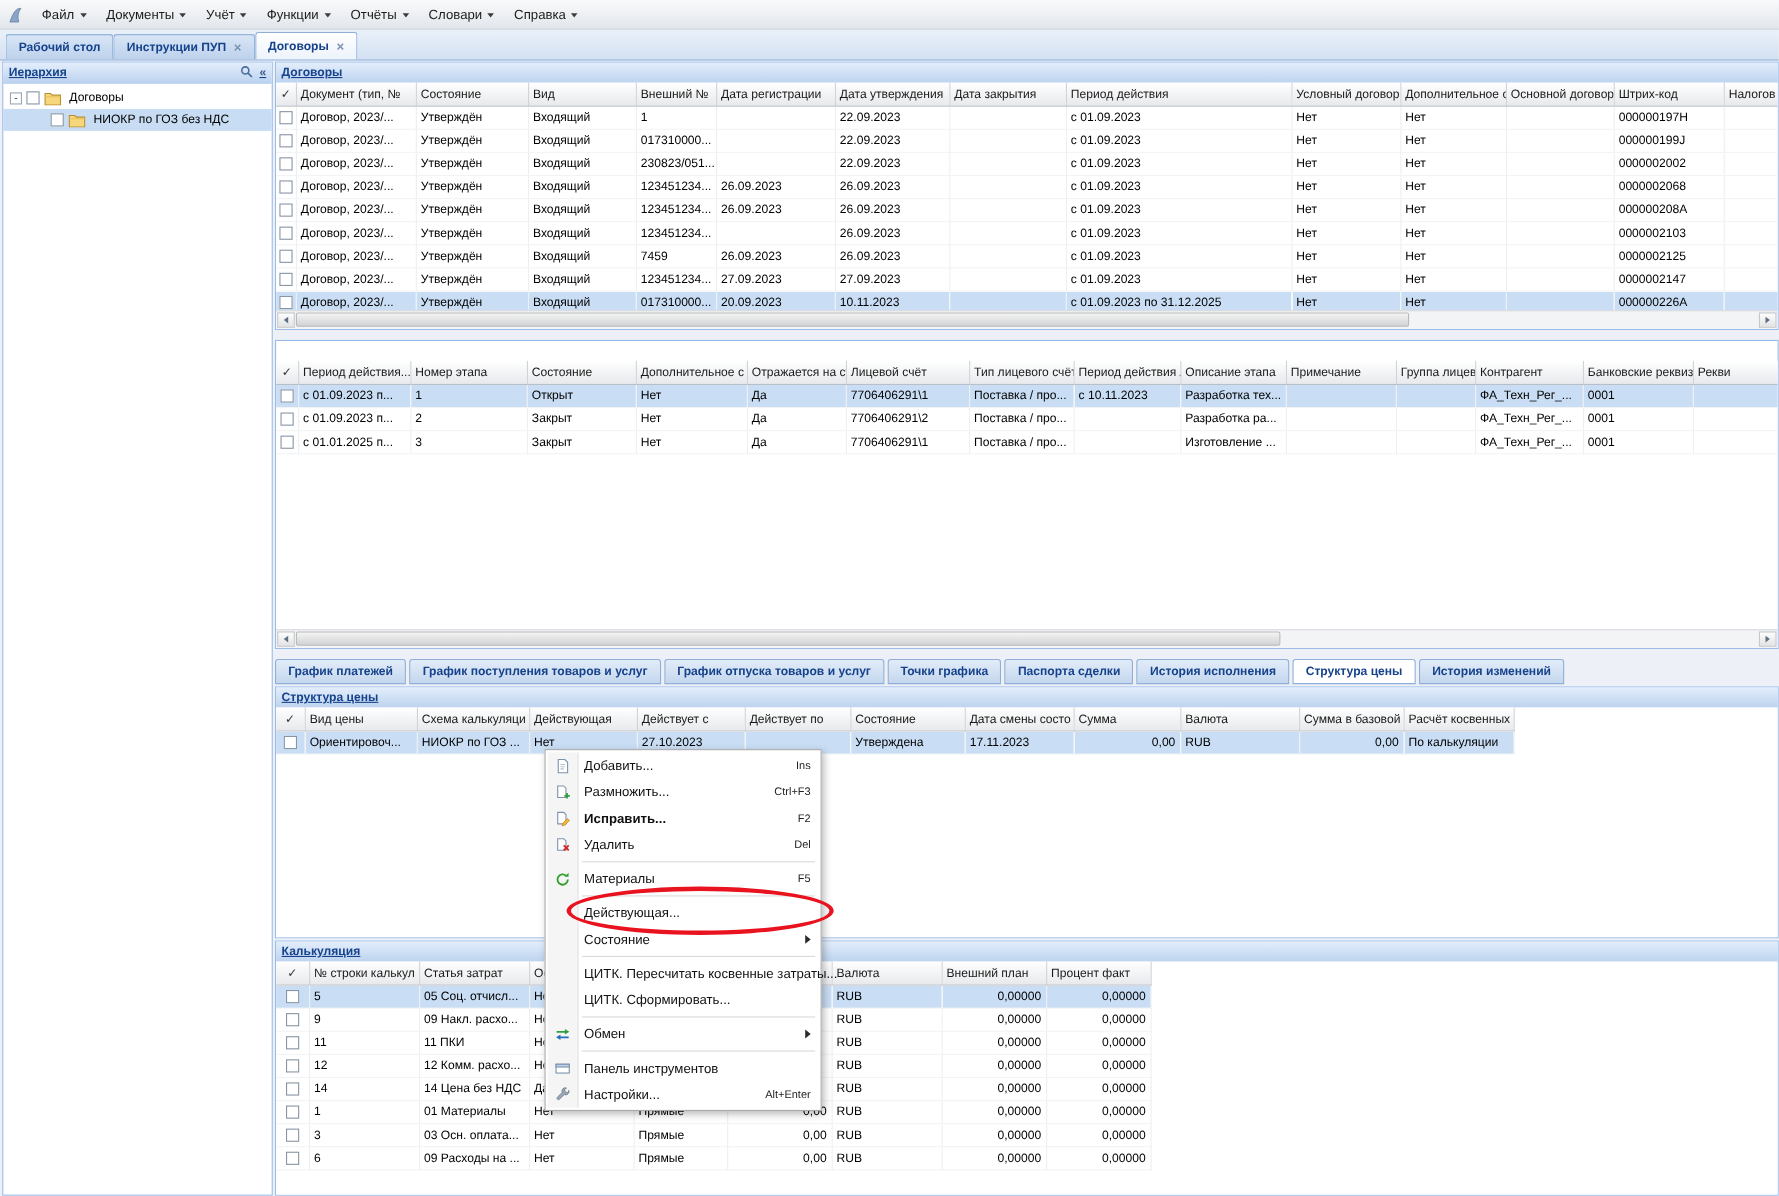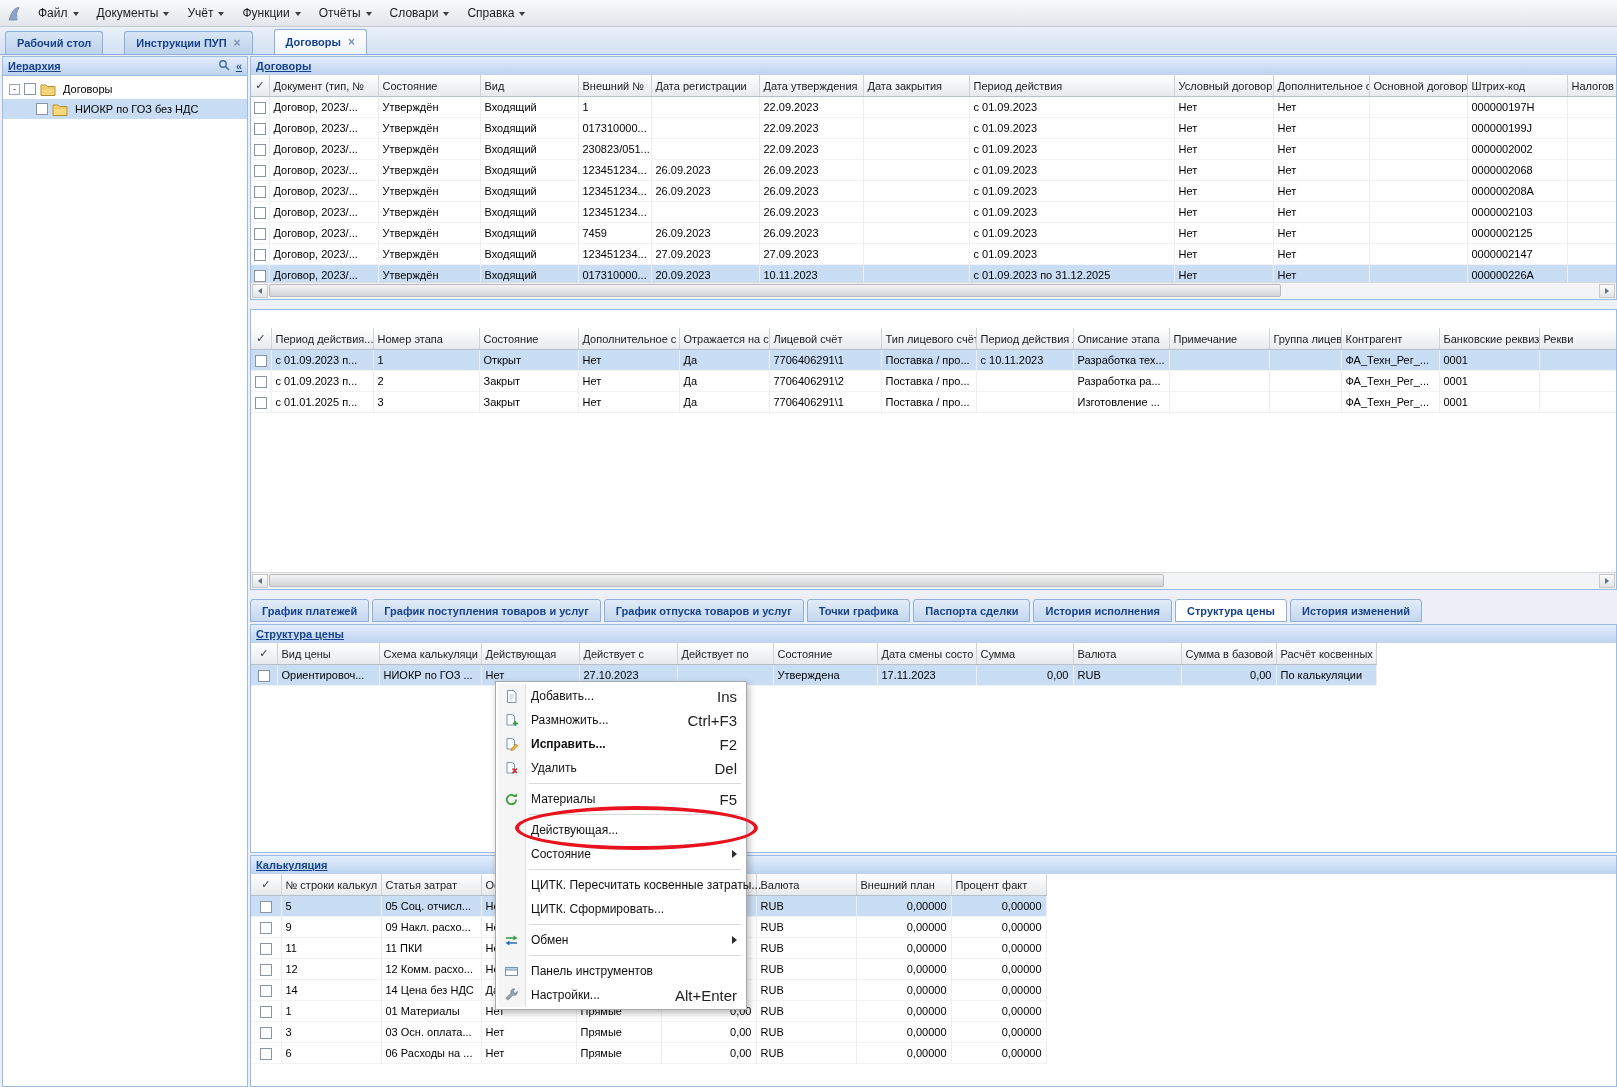--- a/index.html
+++ b/index.html
@@ -3,21 +3,21 @@
 <meta charset="utf-8">
 <style>
   html,body{margin:0;padding:0;}
   body{width:1617px;height:1087px;position:relative;overflow:hidden;background:#edf1f7;font-family:"Liberation Sans",sans-serif;}
   
   .menubar{position:absolute;left:0;top:0;width:100%;height:27px;background:linear-gradient(#f9fafb,#e2e6eb);border-bottom:1px solid #c5cad1;display:flex;align-items:center;padding-left:6px;box-sizing:border-box;z-index:5;}
   .logo{display:flex;align-items:center;margin-right:8px;}
   .mbi{display:flex;align-items:center;gap:5px;height:100%;padding:0 9px;font-size:12px;color:#1c1c1c;cursor:default;}
   .caret{width:0;height:0;border-left:3.5px solid transparent;border-right:3.5px solid transparent;border-top:4px solid #3c3c3c;margin-top:2px;}
   
-  .tabbar{position:absolute;left:0;top:27px;width:100%;height:28px;background:linear-gradient(#eaf1fa,#d3e1f2);border-bottom:1px solid #8fafd8;box-sizing:border-box;display:flex;align-items:flex-end;padding-left:5px;gap:21px;z-index:5;}
+  .tabbar{position:absolute;left:0;top:27px;width:100%;height:28px;background:linear-gradient(#eaf1fa,#d3e1f2);border-bottom:1px solid #8fafd8;box-sizing:border-box;display:flex;align-items:flex-end;padding-left:5px;gap:0;z-index:5;}
   .tab{height:23px;display:flex;align-items:center;gap:7px;padding:0 11px;border:1px solid #8fafd8;border-bottom:none;border-radius:3px 3px 0 0;background:linear-gradient(#d8e5f5,#bdd2ec);font-size:11px;font-weight:bold;color:#15428b;box-sizing:border-box;}
   .tab.active{background:linear-gradient(#ffffff,#edf3fb);height:25px;}
   .tclose{color:#7c92b4;font-size:12px;line-height:10px;font-weight:bold;}
   
   .panel{position:absolute;background:#fff;border:1px solid #99bbe8;box-sizing:border-box;}
   .phd{height:18px;background:linear-gradient(#e3eefc,#bdd3ef);border-bottom:1px solid #99bbe8;display:flex;align-items:center;justify-content:space-between;padding:0 5px;font-size:11px;font-weight:bold;color:#15428b;text-decoration:underline;}
   .hdicons{display:flex;align-items:center;gap:6px;color:#3a5a8c;}
   .gridwrap{position:absolute;left:0;right:0;top:18px;bottom:0;overflow:hidden;background:#fff;}
   .gridwrap.withsb{bottom:16px;}
   table.grid{border-collapse:collapse;table-layout:fixed;font-size:11px;}
@@ -48,21 +48,21 @@
   .stab{height:23px;display:flex;align-items:center;padding:0 11px;border:1px solid #8fafd8;border-radius:3px 3px 0 0;background:linear-gradient(#e2ecf9,#c4d7ee);font-size:11px;font-weight:bold;color:#15428b;box-sizing:border-box;}
   .stab.active{background:#ffffff;}
   
   .ctxmenu{position:absolute;left:495px;top:681px;width:252px;background:#fff;border:1px solid #a9a9a9;box-shadow:2px 3px 7px rgba(0,0,0,.28);padding:2px 2px;box-sizing:border-box;z-index:110;}
   .ctxmenu::before{content:"";position:absolute;left:2px;top:2px;bottom:2px;width:27px;background:#f5f5f5;border-right:1px solid #e3e3e3;}
   .mitem{position:relative;display:flex;align-items:center;height:24px;font-size:12px;color:#111;padding-right:7px;z-index:1;text-align:center;}
   .mic{flex:0 0 27px;display:flex;align-items:center;justify-content:center;}
   .mlabel{margin-left:6px;white-space:nowrap;}
   .mitem.bold .mlabel{font-weight:bold;}
   .mspace{flex:1;}
-  .msc{font-size:15px;color:#222;}
+  .msc{font-size:10px;color:#222;}
   .marrow{width:0;height:0;border-top:4px solid transparent;border-bottom:4px solid transparent;border-left:5px solid #2b2b2b;}
   .msep{height:7px;display:flex;align-items:center;padding-left:31px;padding-right:3px;position:relative;z-index:1;}
   .msep::after{content:"";flex:1;height:1px;background:#dadada;}
   
   .red-ellipse{position:absolute;left:515px;top:806px;width:243px;height:44px;border:4px solid #e8131f;border-radius:50%;z-index:120;pointer-events:none;box-sizing:border-box;}
 </style>
 </head>
 <body>
 
 <div class="menubar">
@@ -135,21 +135,21 @@
         <span class="texp">-</span>
         <span class="cb"></span>
         <span class="tfolder">
           <svg width="16" height="13" viewBox="0 0 16 13">
             <path d="M1 2h5l1.5 1.5H15v9H1z" fill="#f6d77c" stroke="#b98f2d"></path>
             <path d="M1 5h14" stroke="#e7bf55"></path>
           </svg>
         </span>
         <span class="tlabel">Договоры</span>
       </div>
-      <div class="tnode tsel" style="padding-left: 33px;">
+      <div class="tnode tsel" style="padding-left: 43px;">
         <span class="cb"></span>
         <span class="tfolder">
           <svg width="16" height="13" viewBox="0 0 16 13">
             <path d="M1 2h5l1.5 1.5H15v9H1z" fill="#f6d77c" stroke="#b98f2d"></path>
             <path d="M1 5h14" stroke="#e7bf55"></path>
           </svg>
         </span>
         <span class="tlabel">НИОКР по ГОЗ без НДС</span>
       </div>
     </div>
@@ -646,21 +646,21 @@
             <td>Нет</td>
             <td>Прямые</td>
             <td class="num">0,00</td>
             <td>RUB</td>
             <td class="num">0,00000</td>
             <td class="num">0,00000</td>
           </tr>
           <tr>
             <td class="cbc"><span class="cb"></span></td>
             <td>6</td>
-            <td>06 Расходы на ...</td>
+            <td>09 Расходы на ...</td>
             <td>Нет</td>
             <td>Прямые</td>
             <td class="num">0,00</td>
             <td>RUB</td>
             <td class="num">0,00000</td>
             <td class="num">0,00000</td>
           </tr>
         </tbody>
     </table>
   </div>

